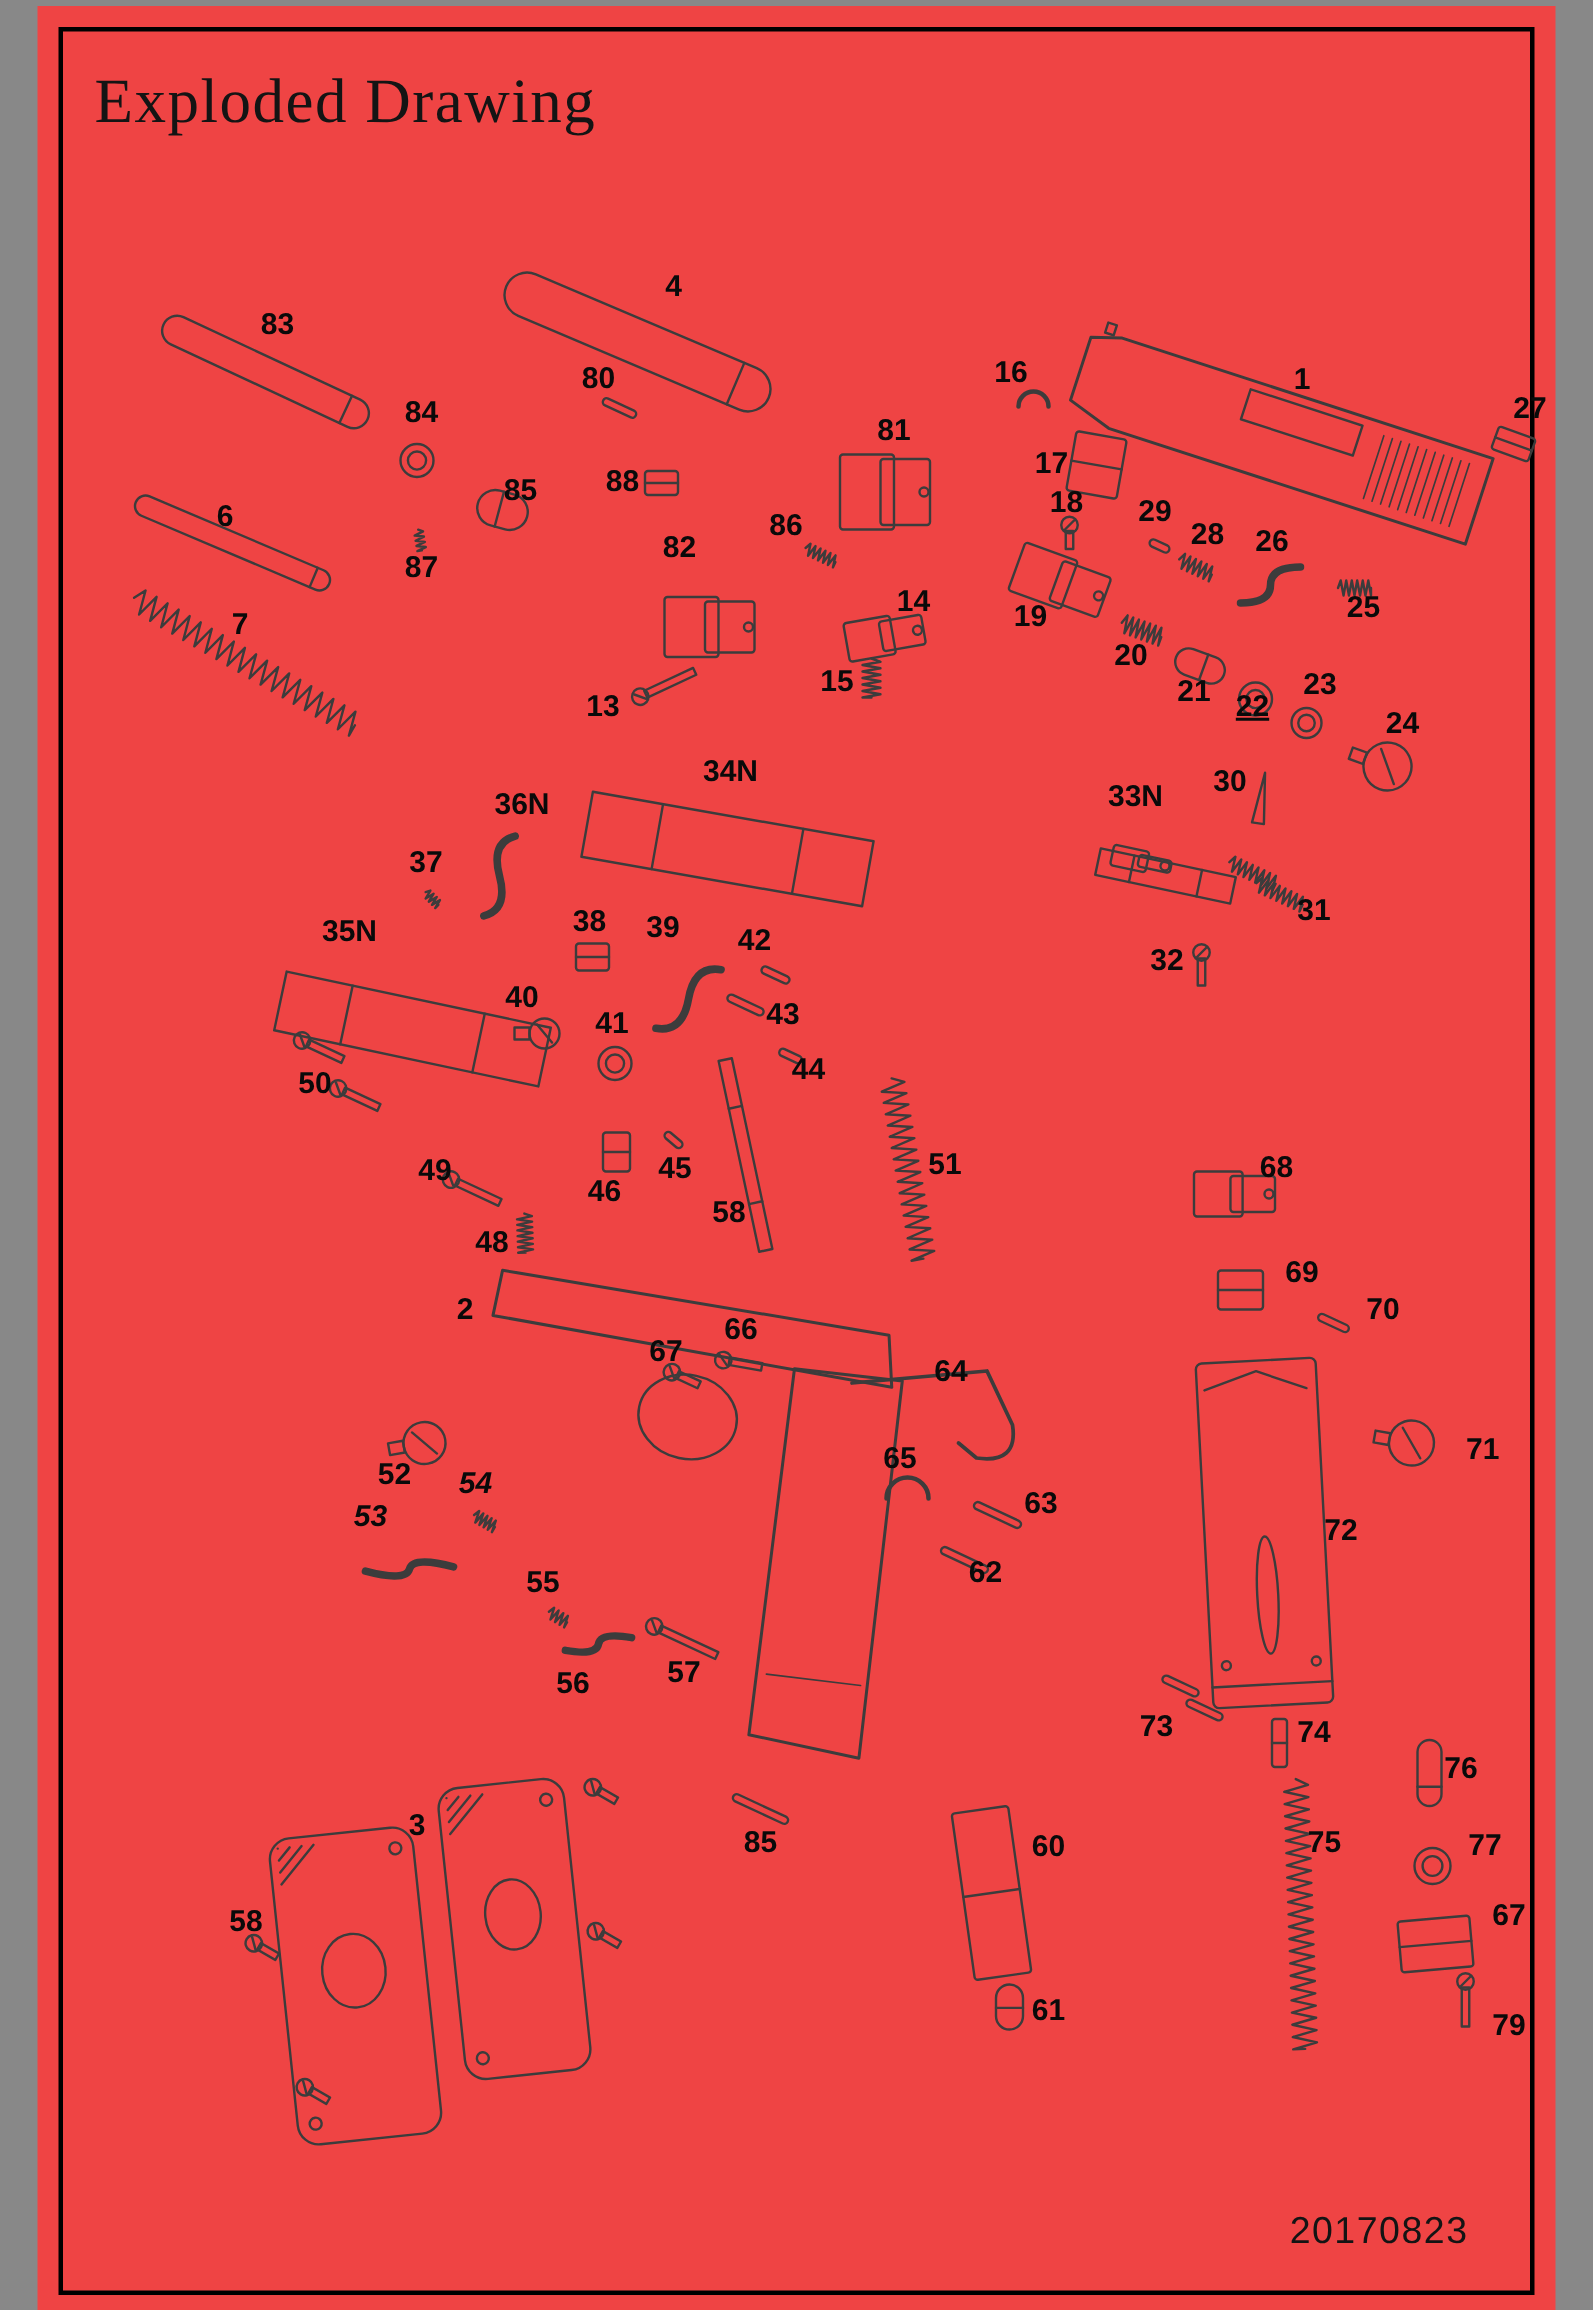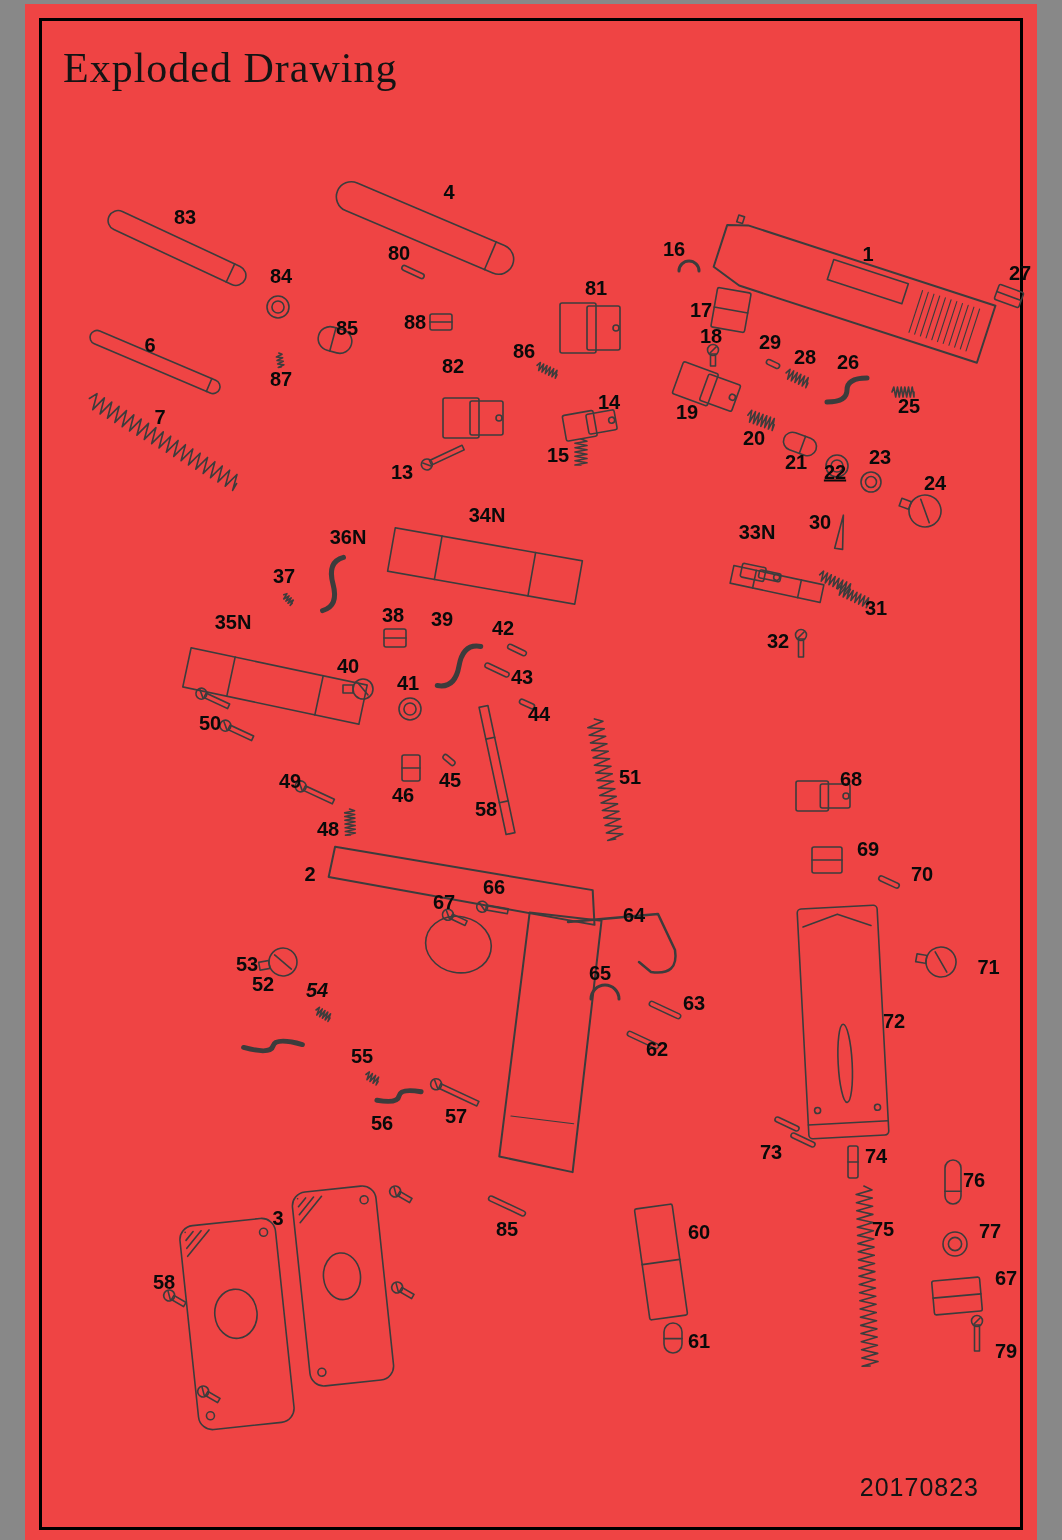--- a/index.html
+++ b/index.html
@@ -445,21 +445,21 @@
       <div class="part-label" style="left: 497px; top: 673px;">43</div>
       <div class="part-label" style="left: 514px; top: 710px;">44</div>
       <div class="part-label" style="left: 425px; top: 776px;">45</div>
       <div class="part-label" style="left: 378px; top: 791px;">46</div>
       <div class="part-label" style="left: 461px; top: 805px;">58</div>
       <div class="part-label" style="left: 303px; top: 825px;">48</div>
       <div class="part-label" style="left: 265px; top: 777px;">49</div>
       <div class="part-label" style="left: 185px; top: 719px;">50</div>
       <div class="part-label" style="left: 605px; top: 773px;">51</div>
       <div class="part-label" style="left: 238px; top: 980px;">52</div>
-      <div class="part-label" style="left: 222px; top: 960px;">53</div>
+      <div class="part-label" style="left: 222px; top: 1008px; font-style: italic;">53</div>
       <div class="part-label" style="left: 292px; top: 986px; font-style: italic;">54</div>
       <div class="part-label" style="left: 337px; top: 1052px;">55</div>
       <div class="part-label" style="left: 357px; top: 1119px;">56</div>
       <div class="part-label" style="left: 431px; top: 1112px;">57</div>
       <div class="part-label" style="left: 139px; top: 1278px;">58</div>
       <div class="part-label" style="left: 482px; top: 1225px;">85</div>
       <div class="part-label" style="left: 674px; top: 1228px;">60</div>
       <div class="part-label" style="left: 674px; top: 1337px;">61</div>
       <div class="part-label" style="left: 632px; top: 1045px;">62</div>
       <div class="part-label" style="left: 669px; top: 999px;">63</div>

